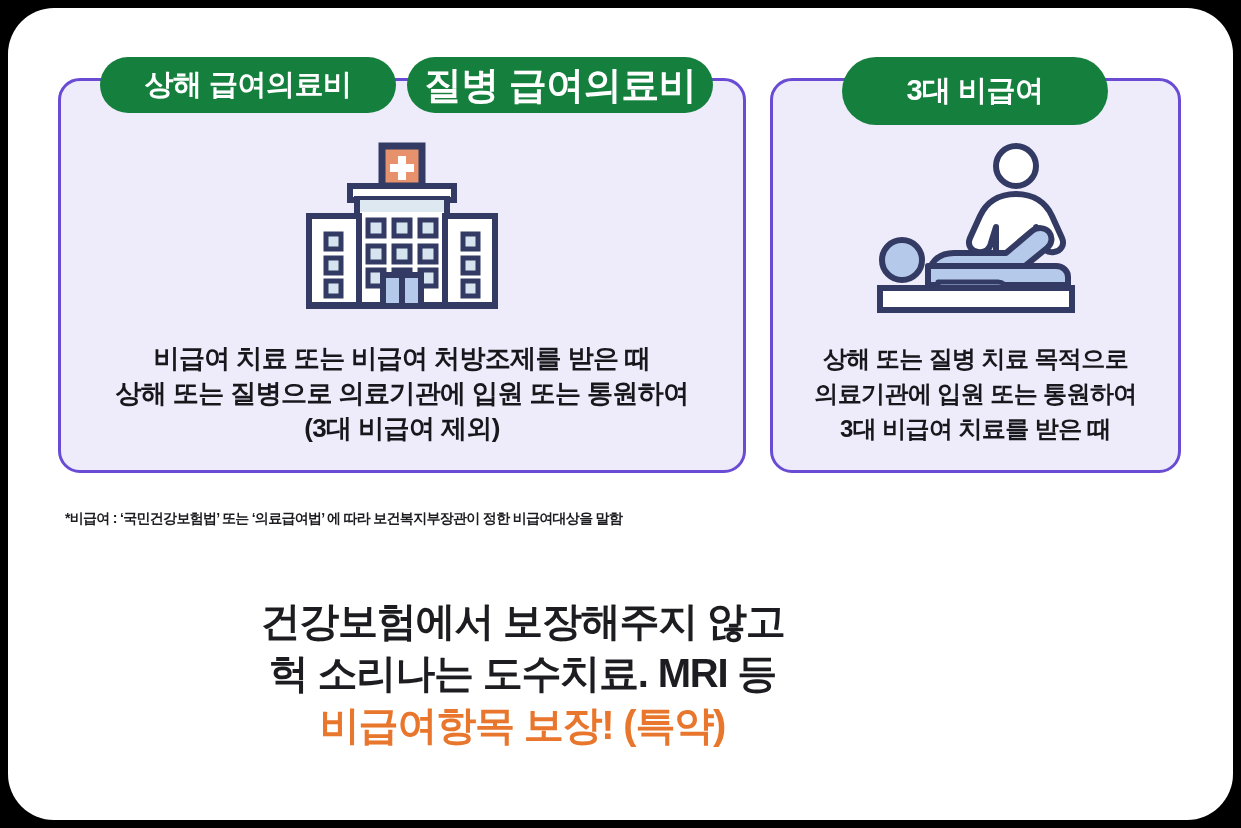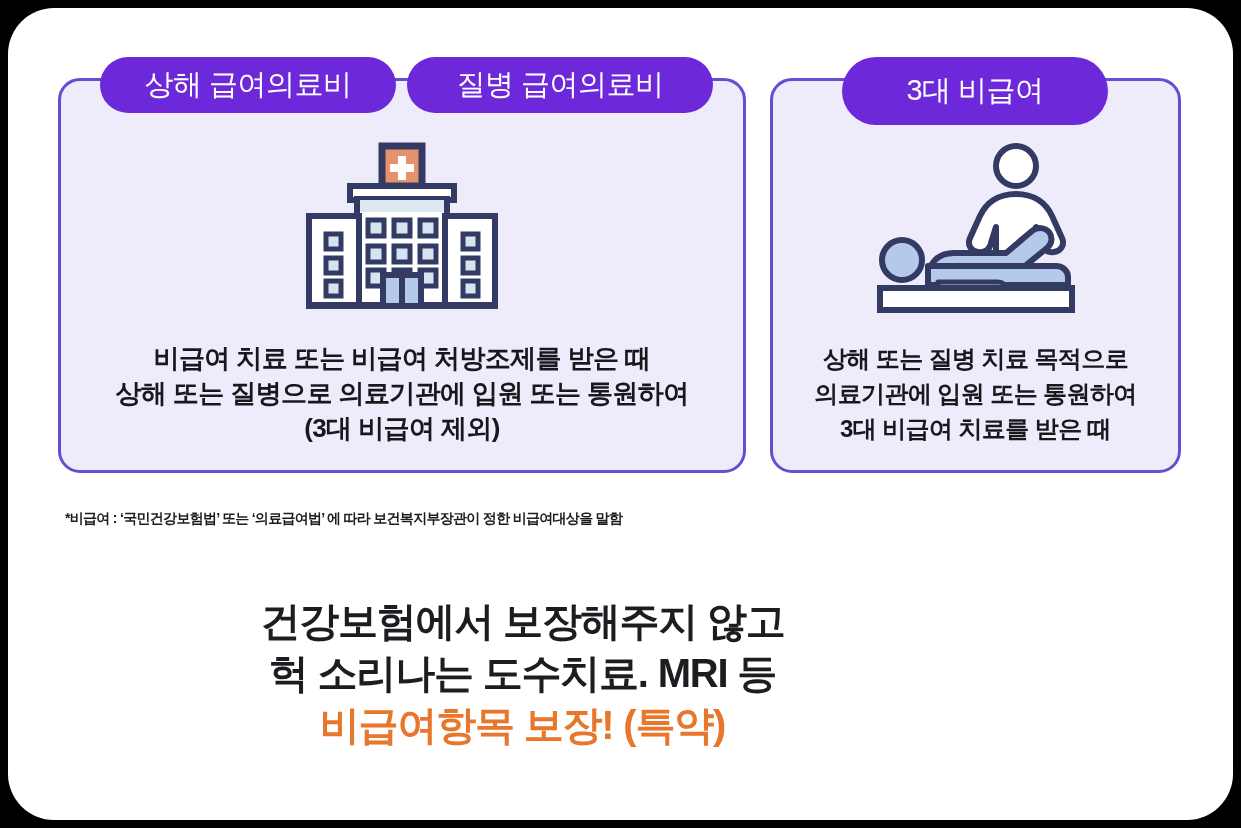--- a/index.html
+++ b/index.html
@@ -56,24 +56,24 @@
   #card-right {
     left: 762px;
     top: 70px;
     width: 411px;
     height: 395px;
   }
 
   
   .badge {
     position: absolute;
-    background: #6d28d9;
+    background: #15803d;
     color: #ffffff;
     border-radius: 999px;
-    font-weight: 400;
+    font-weight: 700;
     letter-spacing: -0.5px;
     display: flex;
     align-items: center;
     justify-content: center;
     white-space: nowrap;
     z-index: 5;
   }
 
   #badge-injury {
     left: 92px;
@@ -81,21 +81,21 @@
     width: 296px;
     height: 56px;
     font-size: 29px;
   }
 
   #badge-illness {
     left: 399px;
     top: 49px;
     width: 306px;
     height: 56px;
-    font-size: 29px;
+    font-size: 38px;
   }
 
   #badge-three-major {
     left: 834px;
     top: 49px;
     width: 266px;
     height: 68px;
     font-size: 29px;
   }
 

